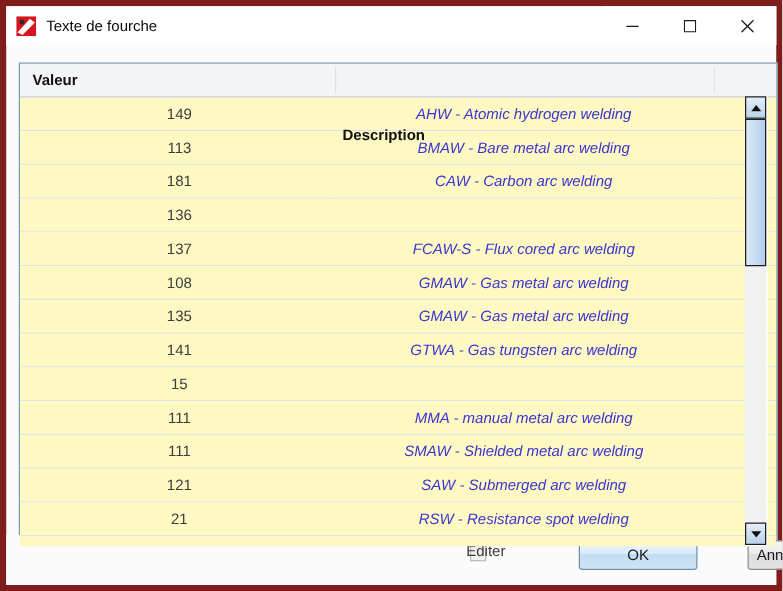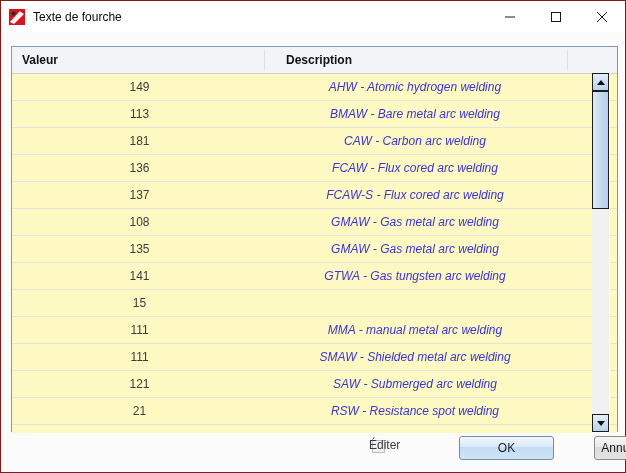--- a/index.html
+++ b/index.html
@@ -4,21 +4,21 @@
 <style>
   * { margin:0; padding:0; box-sizing:border-box; }
   html,body { width:626px; height:473px; }
   body {
     font-family:"Liberation Sans","DejaVu Sans",sans-serif;
     font-size:12px; color:#222; background:#fbfbfb;
     position:relative; overflow:hidden;
   }
   .dialog {
     position:absolute; inset:0;
-    border:1px solid #7f1d1d; background:#fbfbfb;
+    border:5px solid #7f1d1d; background:#fbfbfb;
   }
 
   
   .titlebar {
     position:absolute; top:0; left:0; right:0; height:31px;
     background:#ffffff; display:flex; align-items:center;
   }
   .app-icon { width:16px; height:16px; margin-left:8px; flex:0 0 auto; }
   .title-text { margin-left:8px; color:#0a0a0a; font-size:12px; }
   .win-buttons { position:absolute; right:0; top:0; height:31px; display:flex; }
@@ -39,21 +39,21 @@
 
   .hdr {
     position:relative; height:27px; background:#f2f4f7;
     border-bottom:1px solid #cfcfcf; z-index:2;
   }
   .hdr-cell {
     position:absolute; top:0; height:27px; line-height:26px;
     font-weight:bold; color:#111;
   }
   .hdr-cell.valeur { left:10px; }
-  .hdr-cell.descr  { left:274px; }
+  .hdr-cell.descr  { left:258px;margin-top:44px; }
   .hdr-sep { position:absolute; top:3px; bottom:3px; width:1px; background:#dde1e6; }
 
   .tbody { position:relative; z-index:1; }
   .row { position:relative; height:27px; border-bottom:1px solid #e3e3e3; background:#fef9c3;text-align:center; }
   .cell-value {
     position:absolute; left:10px; top:0; width:235px; height:27px;
     line-height:26px; color:#3c3c3c;
   }
   .cell-desc {
     position:absolute; left:258px; top:0; width:290px; height:27px;
@@ -164,21 +164,20 @@
     <span class="cell-desc">BMAW - Bare metal arc welding</span>
   </div>
 
   <div class="row">
     <span class="cell-value">181</span>
     <span class="cell-desc">CAW - Carbon arc welding</span>
   </div>
 
   <div class="row">
     <span class="cell-value">136</span>
-    <span class="cell-desc">FCAW - Flux cored arc welding</span>
   </div>
 
   <div class="row">
     <span class="cell-value">137</span>
     <span class="cell-desc">FCAW-S - Flux cored arc welding</span>
   </div>
 
   <div class="row">
     <span class="cell-value">108</span>
     <span class="cell-desc">GMAW - Gas metal arc welding</span>

